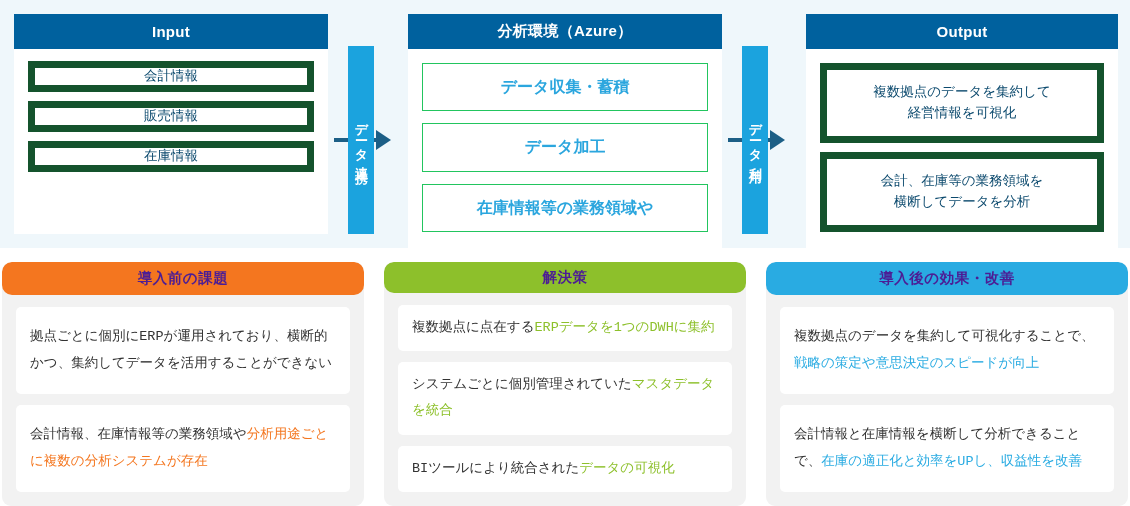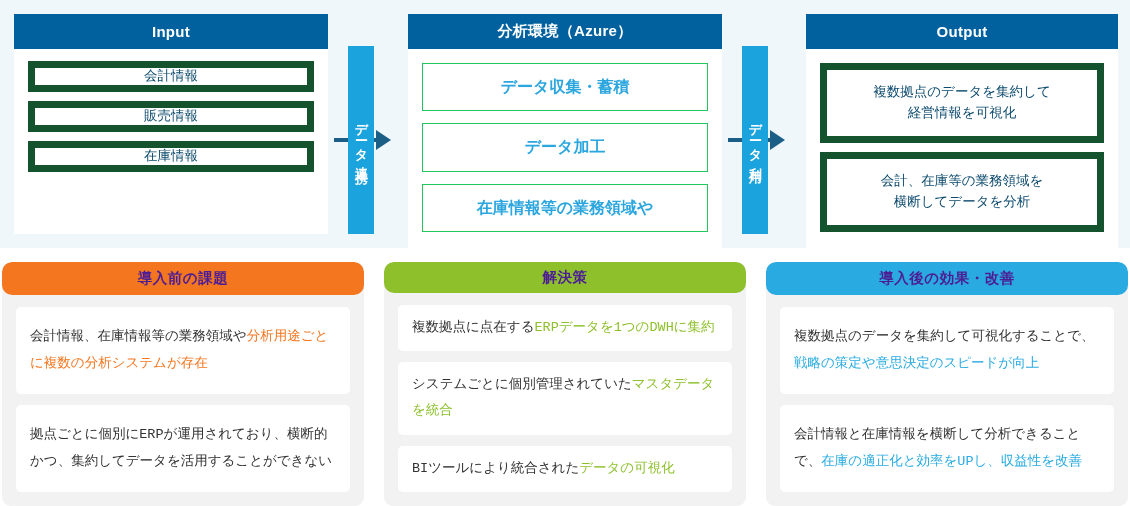--- a/index.html
+++ b/index.html
@@ -196,24 +196,24 @@
     </div>
 
   </div>
 
   <div class="cards">
 
     <div class="card" id="card-before">
       <div class="card-head">導入前の課題</div>
       <div class="card-body">
           <div class="note">
+            <p><span>拠点ごとに個別にERPが運用されており、横断的かつ、集約してデータを活用することができない</span></p>
+          </div>
+          <div class="note">
             <p><span>会計情報、在庫情報等の業務領域や</span><span class="hl-orange">分析用途ごとに複数の分析システムが存在</span></p>
-          </div>
-          <div class="note">
-            <p><span>拠点ごとに個別にERPが運用されており、横断的かつ、集約してデータを活用することができない</span></p>
           </div>
         </div>
     </div>
 
     <div class="card" id="card-solve">
       <div class="card-head">解決策</div>
       <div class="card-body">
           <div class="note short">
             <p><span>複数拠点に点在する</span><span class="hl-green">ERPデータを1つのDWHに集約</span></p>
           </div>

